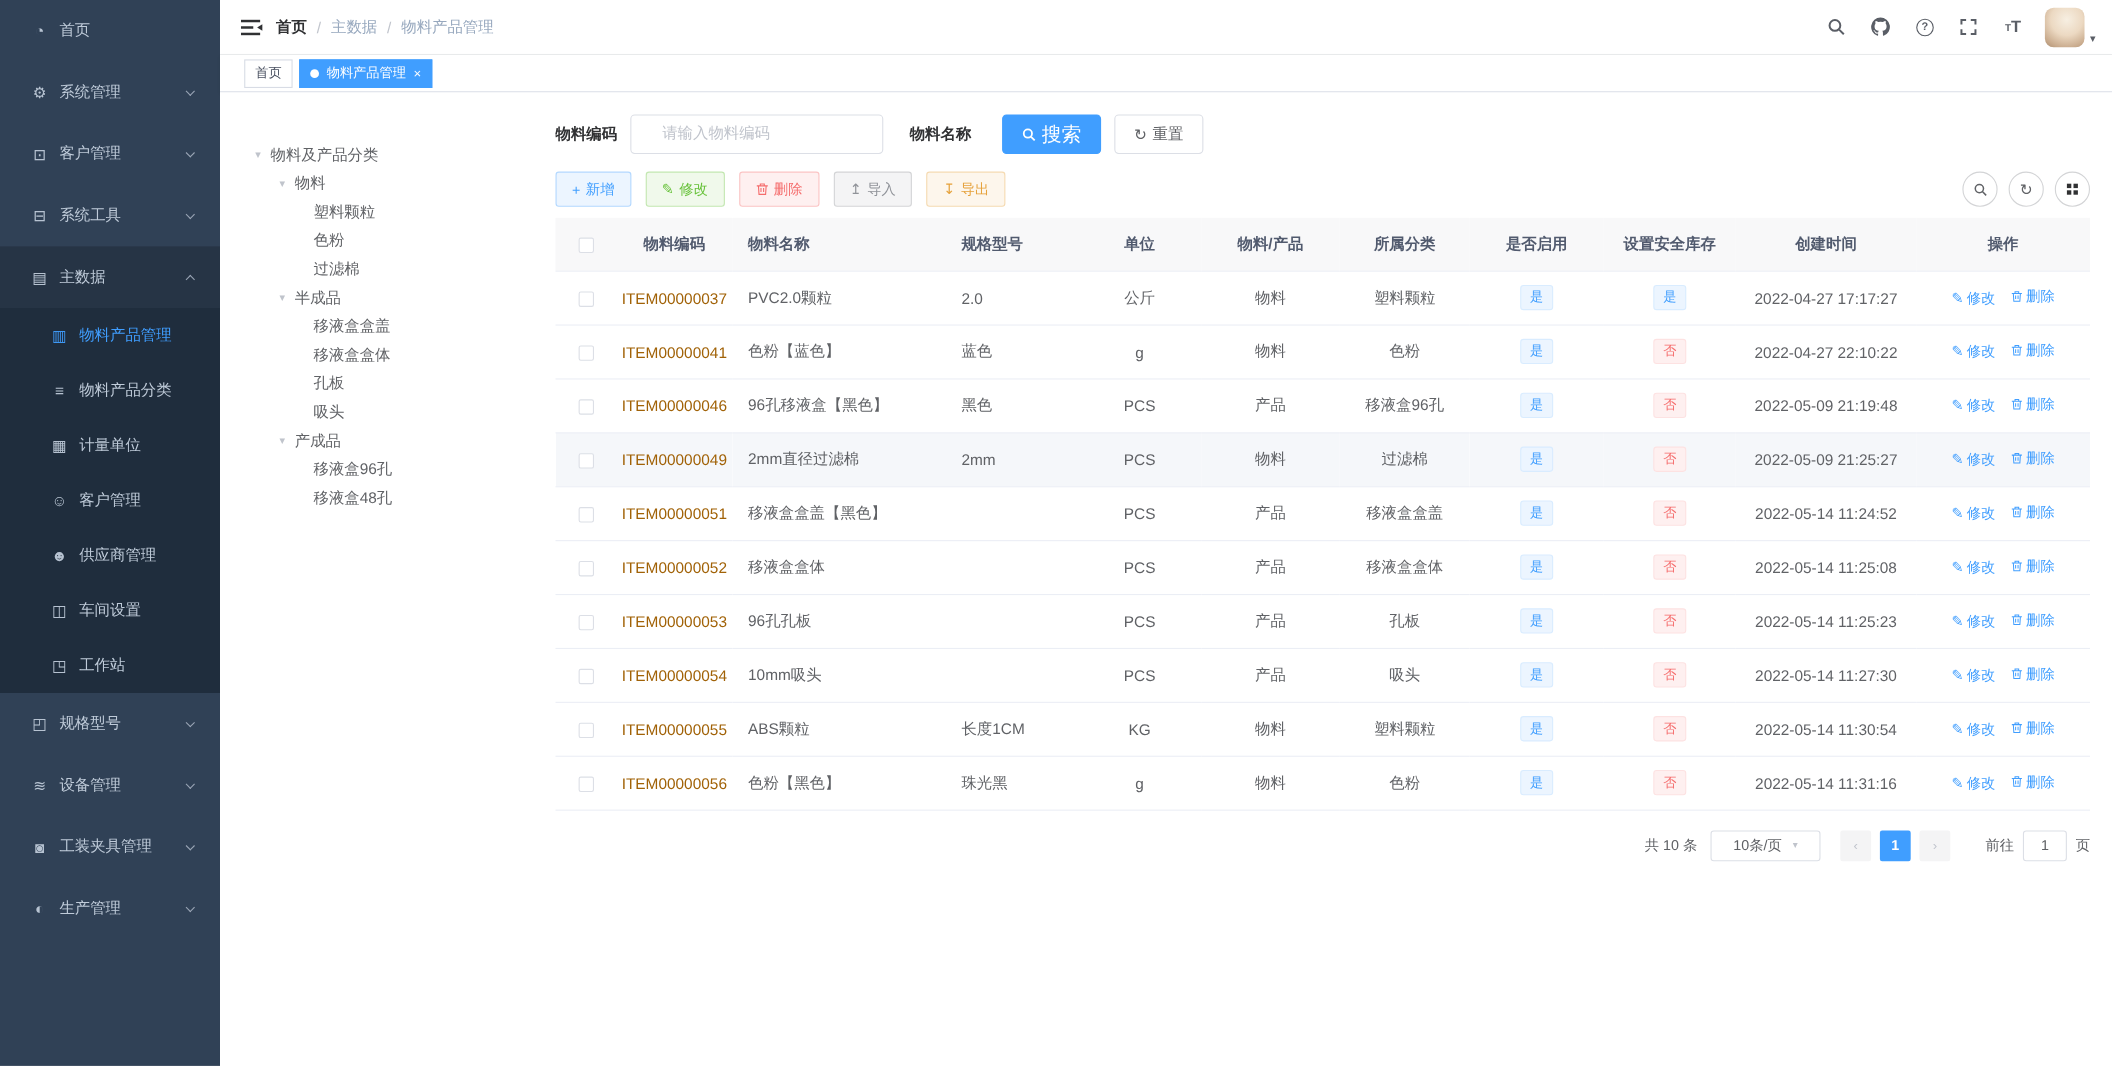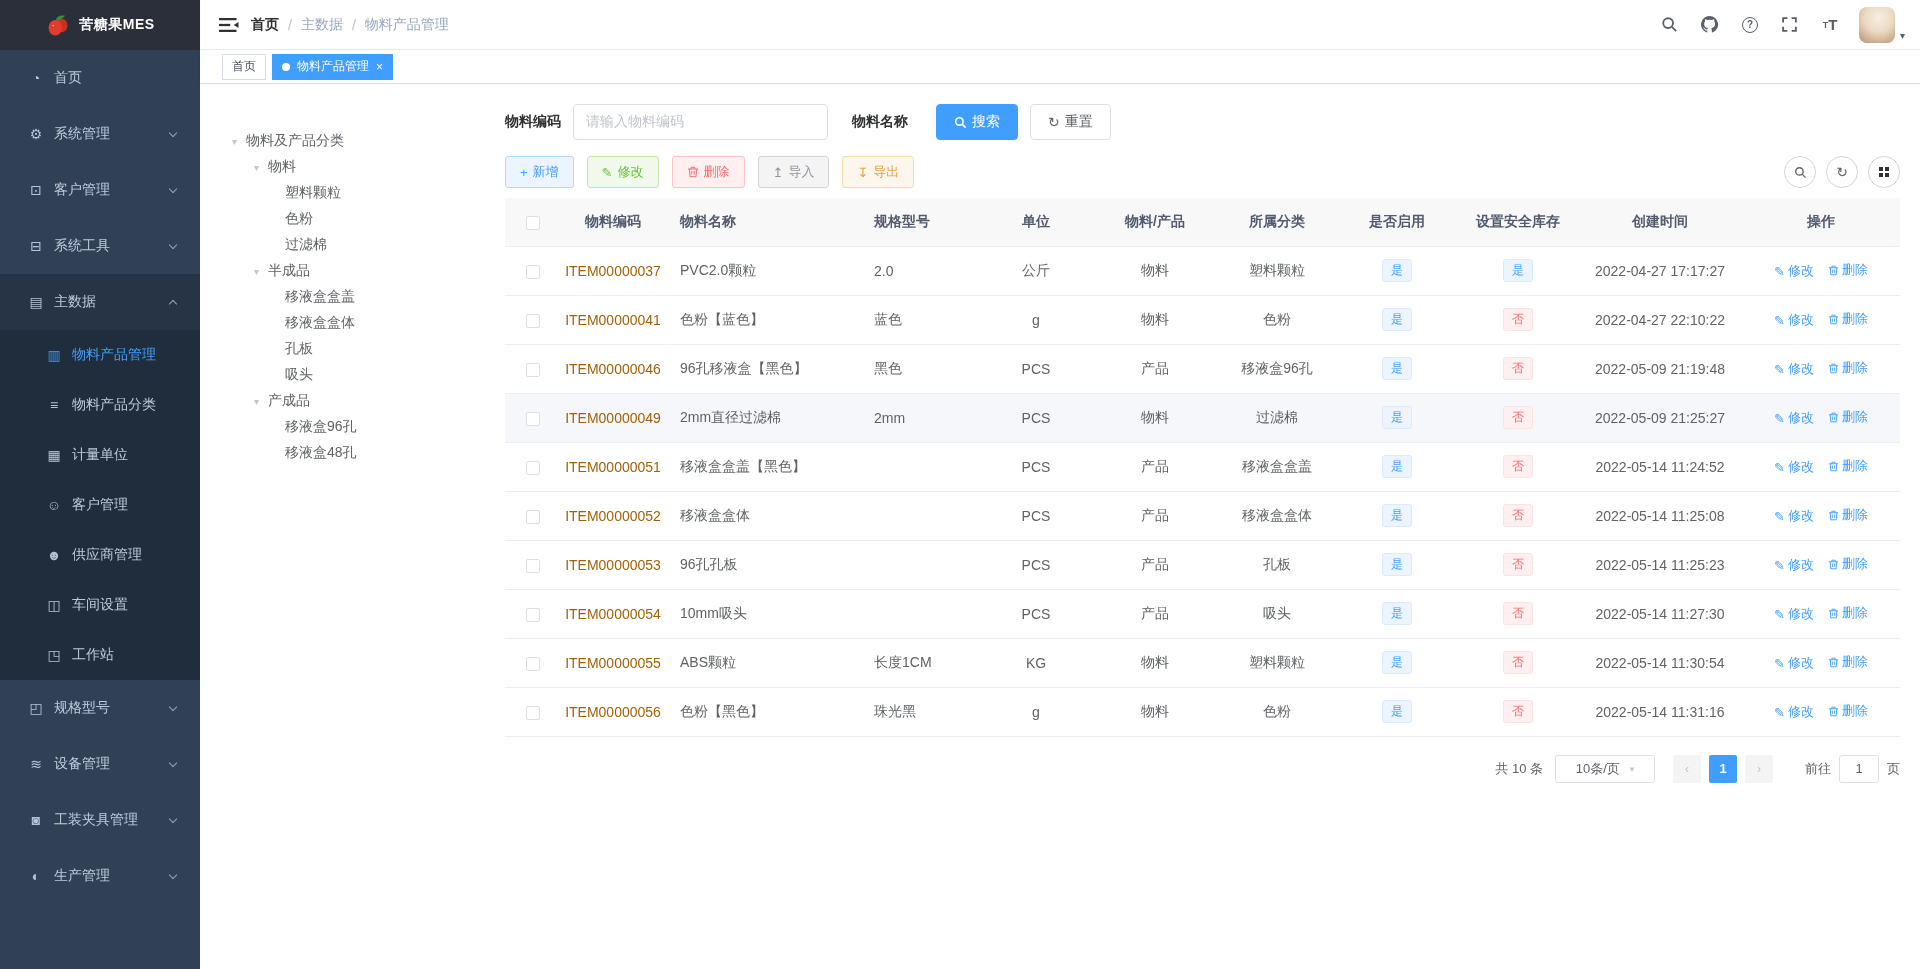--- a/index.html
+++ b/index.html
@@ -59,25 +59,25 @@
   .tree-node{display:flex;align-items:center;height:26px;font-size:14px;color:#606266;cursor:pointer}
   .tree-node[data-level="0"]{padding-left:10px}
   .tree-node[data-level="1"]{padding-left:32px}
   .tree-node[data-level="2"]{padding-left:49px}
   .tree-caret{width:14px;font-size:10px;color:#c0c4cc}
 
   .right-col{flex:1;min-width:0}
   
   .filter-row{display:flex;align-items:center;margin-bottom:16px}
   .flabel{font-size:14px;font-weight:700;color:#303133;margin-right:12px;white-space:nowrap}
-  .inp{height:36px;border:1px solid #dcdfe6;border-radius:4px;padding:0 12px;font-size:14px;color:#606266;width:255px;outline:none;font-family:Liberation Mono, monospace}
+  .inp{height:36px;border:1px solid #dcdfe6;border-radius:4px;padding:0 28px;font-size:14px;color:#606266;width:230px;outline:none;font-family:Liberation Mono, monospace}
   .inp::placeholder{color:#c0c4cc}
   .fgap{width:24px}
   .btn{display:inline-flex;align-items:center;gap:5px;height:32px;padding:0 14px;border-radius:3px;font-size:13px;border:1px solid transparent;cursor:pointer;background:#fff;font-family:inherit;white-space:nowrap}
-  .btn-primary{color:#fff;background:#409eff;border-color:#409eff;height:36px;border-radius:4px;font-size:14px;padding:0 17px;margin-left:16px}
+  .btn-primary{color:#fff;background:#409eff;border-color:#409eff;height:36px;border-radius:4px;font-size:18px;padding:0 17px;margin-left:16px}
   .btn-default{color:#606266;background:#fff;border-color:#dcdfe6;height:36px;border-radius:4px;font-size:14px;padding:0 17px;margin-left:12px}
   .btn-plain-primary{color:#409eff;background:#ecf5ff;border-color:#b3d8ff}
   .btn-plain-success{color:#67c23a;background:#f0f9eb;border-color:#c2e7b0}
   .btn-plain-danger{color:#f56c6c;background:#fef0f0;border-color:#fbc4c4}
   .btn-plain-info{color:#909399;background:#f4f4f5;border-color:#d3d4d6}
   .btn-plain-warning{color:#e6a23c;background:#fdf6ec;border-color:#f5dab1}
   .toolbar-row{display:flex;align-items:center;gap:13px;margin-bottom:10px}
   .mini-group{margin-left:auto;display:flex}
   .mini{width:32px;height:32px;border-radius:50%;border:1px solid #d3d4d6;background:#fff;display:inline-flex;align-items:center;justify-content:center;color:#606266;margin-left:10px;cursor:pointer;font-size:14px}
   .grid-ic{width:4px;height:4px;background:#303133;box-shadow:6px 0 #303133,0 6px #303133,6px 6px #303133;margin:-6px 6px 0 0}
@@ -106,31 +106,20 @@
   .pg-goto{margin-left:28px;display:inline-flex;align-items:center;gap:8px}
   .pg-input{width:40px;height:28px;border:1px solid #dcdfe6;border-radius:3px;text-align:center;font-size:13px;color:#606266;outline:none;font-family:inherit}
   svg{display:block}
 </style>
 </head>
 <body>
 
 <div class="app">
 
   <aside class="sidebar">
-    <div class="logo">
-      <span>
-        <svg width="26" height="26" viewBox="0 0 24 24">
-          <ellipse cx="15.5" cy="12.5" rx="5.2" ry="6.2" fill="#c9301f"></ellipse>
-          <ellipse cx="9.5" cy="14.5" rx="6.2" ry="7.2" fill="#e23c2e"></ellipse>
-          <path d="M10 7.5 C11 3.5,15.5 2.5,18.5 3.5 C16.5 5.8,14 6.8,12.8 7.8 Z" fill="#3a8f3a"></path>
-          <circle cx="7.6" cy="12.5" r=".7" fill="#ffd7d0" opacity=".8"></circle>
-        </svg>
-      </span>
-      <span class="logo-title">苦糖果MES</span>
-    </div>
     <nav class="menu">
 
         <div class="side-item" data-level="0">
           <span class="side-icon">◔</span>
           <span>首页</span>
 
         </div>
 
         <div class="side-item" data-level="0">
           <span class="side-icon">⚙</span>

